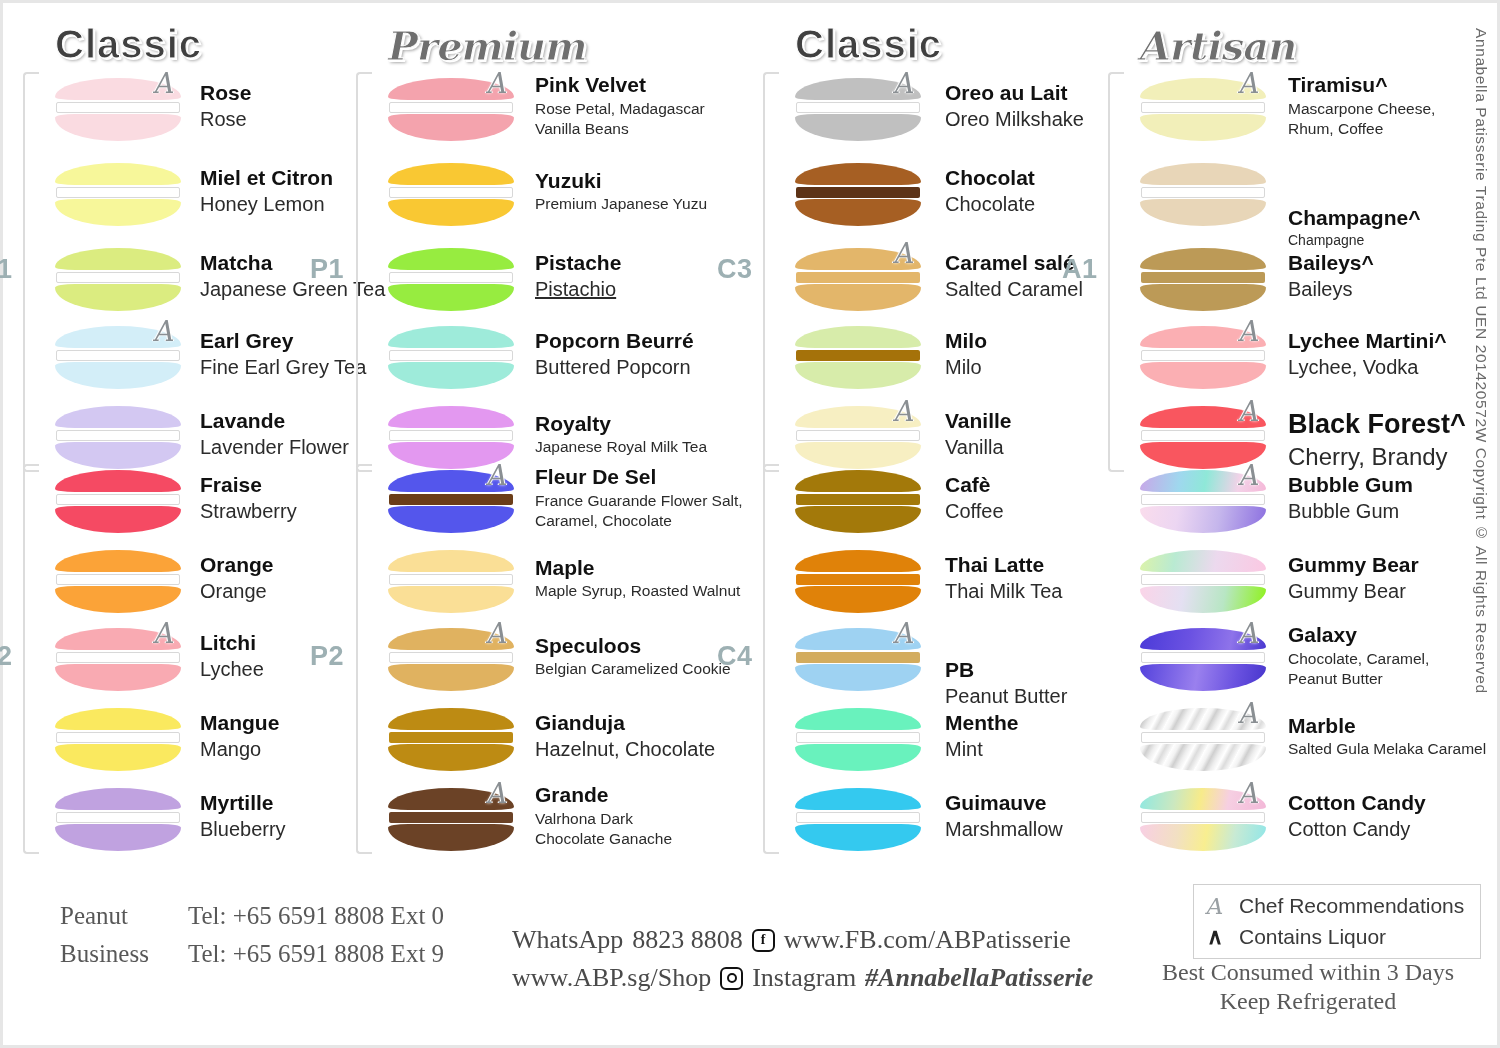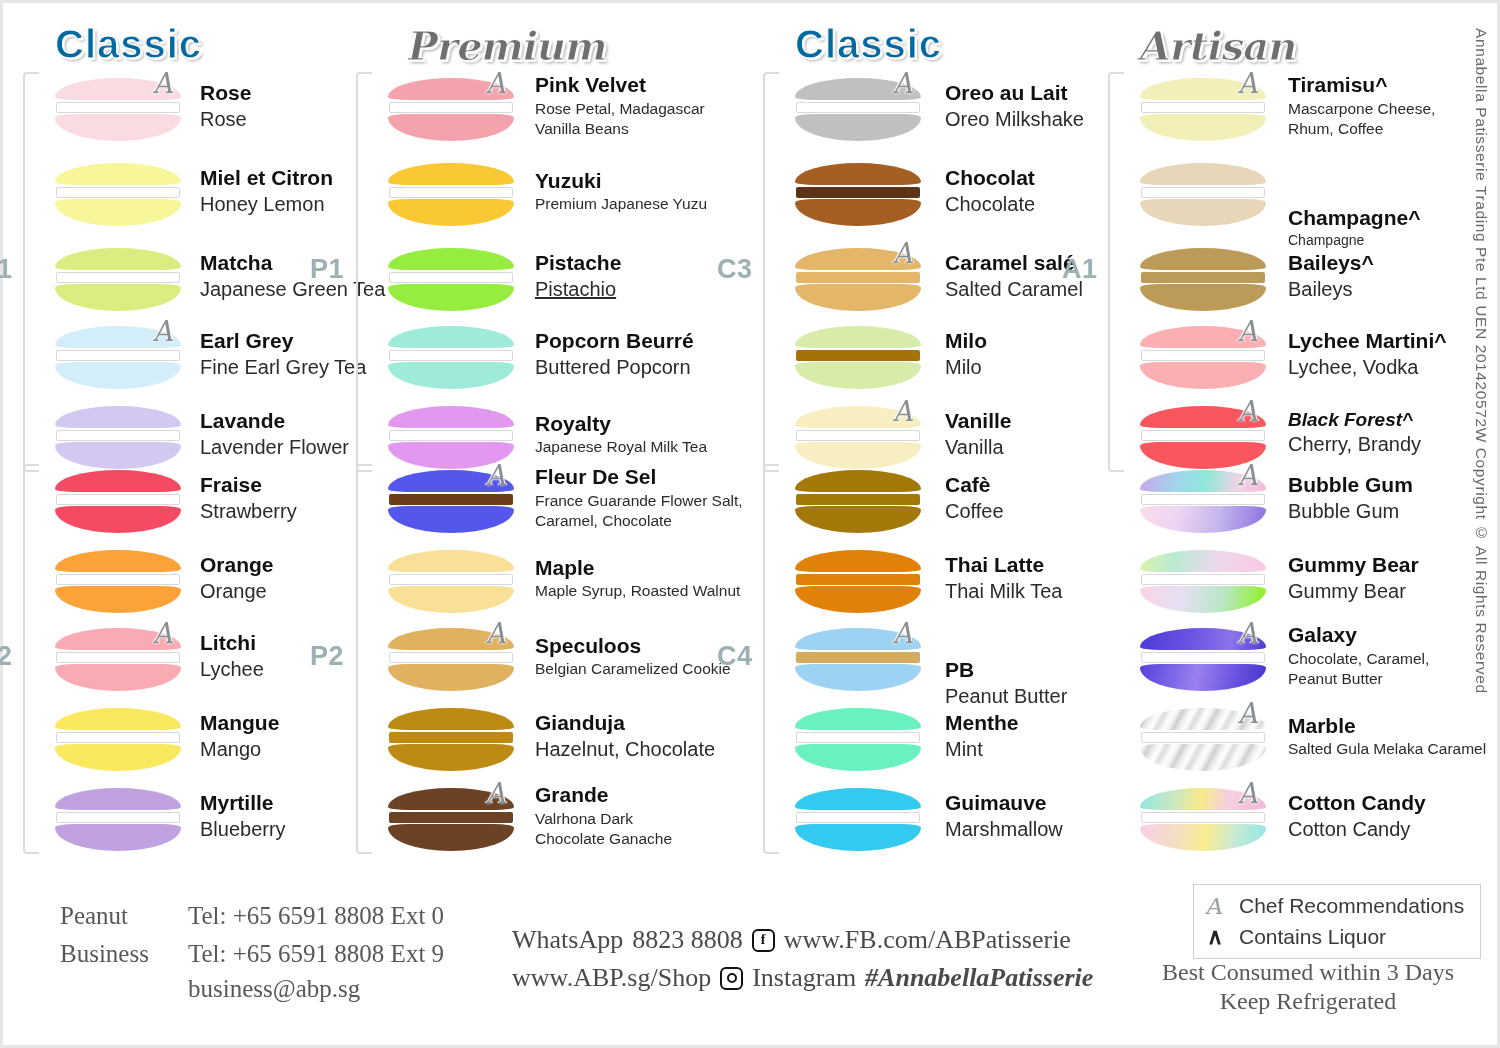--- a/index.html
+++ b/index.html
@@ -20,21 +20,21 @@
     font-size:40px;
     color:#8c8c8c;
     white-space:nowrap;
     text-shadow: 2px 2px 0 #ffffff, 3px 3px 2px rgba(0,0,0,0.22);
     -webkit-text-stroke: 1px #ffffff;
   }
   .title-classic {
     font-family:"Liberation Sans", sans-serif;
     font-weight:700;
     letter-spacing:1px;
-    color:#0369a1;
+    color:#404040;
     text-shadow: 2px 2px 0 #fff, 3px 3px 3px rgba(0,0,0,0.3);
   }
   .title-fancy {
     font-family:"DejaVu Serif", serif;
     font-weight:700;
     font-style:italic;
     color:#6f6f6f;
     letter-spacing:-1px;
     text-shadow: 2px 2px 0 #fff, 3px 3px 3px rgba(0,0,0,0.35);
   }
@@ -262,21 +262,21 @@
         <div class="shell-top" style="background: rgb(192, 162, 224);"></div>
         <div class="filling plain"></div>
         <div class="shell-bot" style="background: rgb(192, 162, 224);"></div>
       </div>
       <div class="txt" style="left: 200px; top: 789.675px;">
         <div class="name" style="font-size: 21px; line-height: 1.25;">Myrtille</div>
         <div class="desc" style="font-size: 20px; line-height: 1.32; white-space: nowrap;">Blueberry</div>
       </div>
     </div>
     <div class="col">
-      <div class="col-title title-fancy" style="left: 408px; top: 22px;">Premium</div>
+      <div class="col-title title-fancy" style="left: 388px; top: 22px;">Premium</div>
       <div class="bracket" style="left: 356px; top: 72px; height: 400px;"></div>
       <div class="gcode" style="left: 310px; top: 254px;">P1</div>
       <div class="bracket" style="left: 356px; top: 464px; height: 390px;"></div>
       <div class="gcode" style="left: 310px; top: 641px;">P2</div>
       <div class="mac" style="left: 388px; top: 78px;">
         <div class="shell-top" style="background: rgb(244, 163, 173);"></div>
         <div class="filling plain"></div>
         <div class="shell-bot" style="background: rgb(244, 163, 173);"></div>
       </div>
       <div class="chef" style="left: 488px; top: 70px;">A</div>
@@ -516,22 +516,22 @@
         <div class="name" style="font-size: 21px; line-height: 1.25;">Lychee Martini^</div>
         <div class="desc" style="font-size: 20px; line-height: 1.32; white-space: nowrap;">Lychee, Vodka</div>
       </div>
       <div class="mac" style="left: 1140px; top: 406px;">
         <div class="shell-top" style="background: rgb(249, 86, 95);"></div>
         <div class="filling plain"></div>
         <div class="shell-bot" style="background: rgb(249, 86, 95);"></div>
       </div>
       <div class="chef" style="left: 1240px; top: 398px;">A</div>
       <div class="txt" style="left: 1288px; top: 407.675px;">
-        <div class="name" style="font-size: 19px; line-height: 1.25; font-style: italic;">Black Forest^</div>
-        <div class="desc" style="font-size: 20px; line-height: 1.32; white-space: nowrap;">Cherry, Brandy</div>
+        <div class="name" style="font-size: 27px; line-height: 1.25;">Black Forest^</div>
+        <div class="desc" style="font-size: 24px; line-height: 1.32; white-space: nowrap;">Cherry, Brandy</div>
       </div>
       <div class="mac" style="left: 1140px; top: 470px;">
         <div class="shell-top" style="background: linear-gradient(100deg, rgb(201, 166, 232) 0%, rgb(159, 216, 238) 32%, rgb(143, 232, 216) 52%, rgb(243, 210, 232) 78%, rgb(245, 184, 216) 100%);"></div>
         <div class="filling plain"></div>
         <div class="shell-bot" style="background: linear-gradient(100deg, rgb(250, 220, 236) 0%, rgb(236, 214, 242) 30%, rgb(197, 182, 236) 62%, rgb(139, 111, 224) 100%);"></div>
       </div>
       <div class="chef" style="left: 1240px; top: 462px;">A</div>
       <div class="txt" style="left: 1288px; top: 471.675px;">
         <div class="name" style="font-size: 21px; line-height: 1.25;">Bubble Gum</div>
         <div class="desc" style="font-size: 20px; line-height: 1.32; white-space: nowrap;">Bubble Gum</div>
@@ -584,21 +584,20 @@
       <div style="display: flex; align-items: flex-start; gap: 0px; margin-bottom: 2px;">
         <div class="foot-label" style="width: 128px; flex: 0 0 auto; line-height: 1.42;">Peanut</div>
         <div>
           <div class="foot-line" style="line-height: 1.42;">Tel: +65 6591 8808 Ext 0</div>
         </div>
       </div>
       <div style="display: flex; align-items: flex-start; gap: 0px; margin-bottom: 2px;">
         <div class="foot-label" style="width: 128px; flex: 0 0 auto; line-height: 1.42;">Business</div>
         <div>
           <div class="foot-line" style="line-height: 1.42;">Tel: +65 6591 8808 Ext 9</div>
-          <div class="foot-line" style="line-height: 1.42;">business@abp.sg</div>
         </div>
       </div>
     </div>
 </div>
 
 <div class="foot-block" style="left:512px; top:925px;">
   <div class="social-line">
     <span>WhatsApp</span>
     <span>8823 8808</span>
     <span class="sq-icon">f</span>

